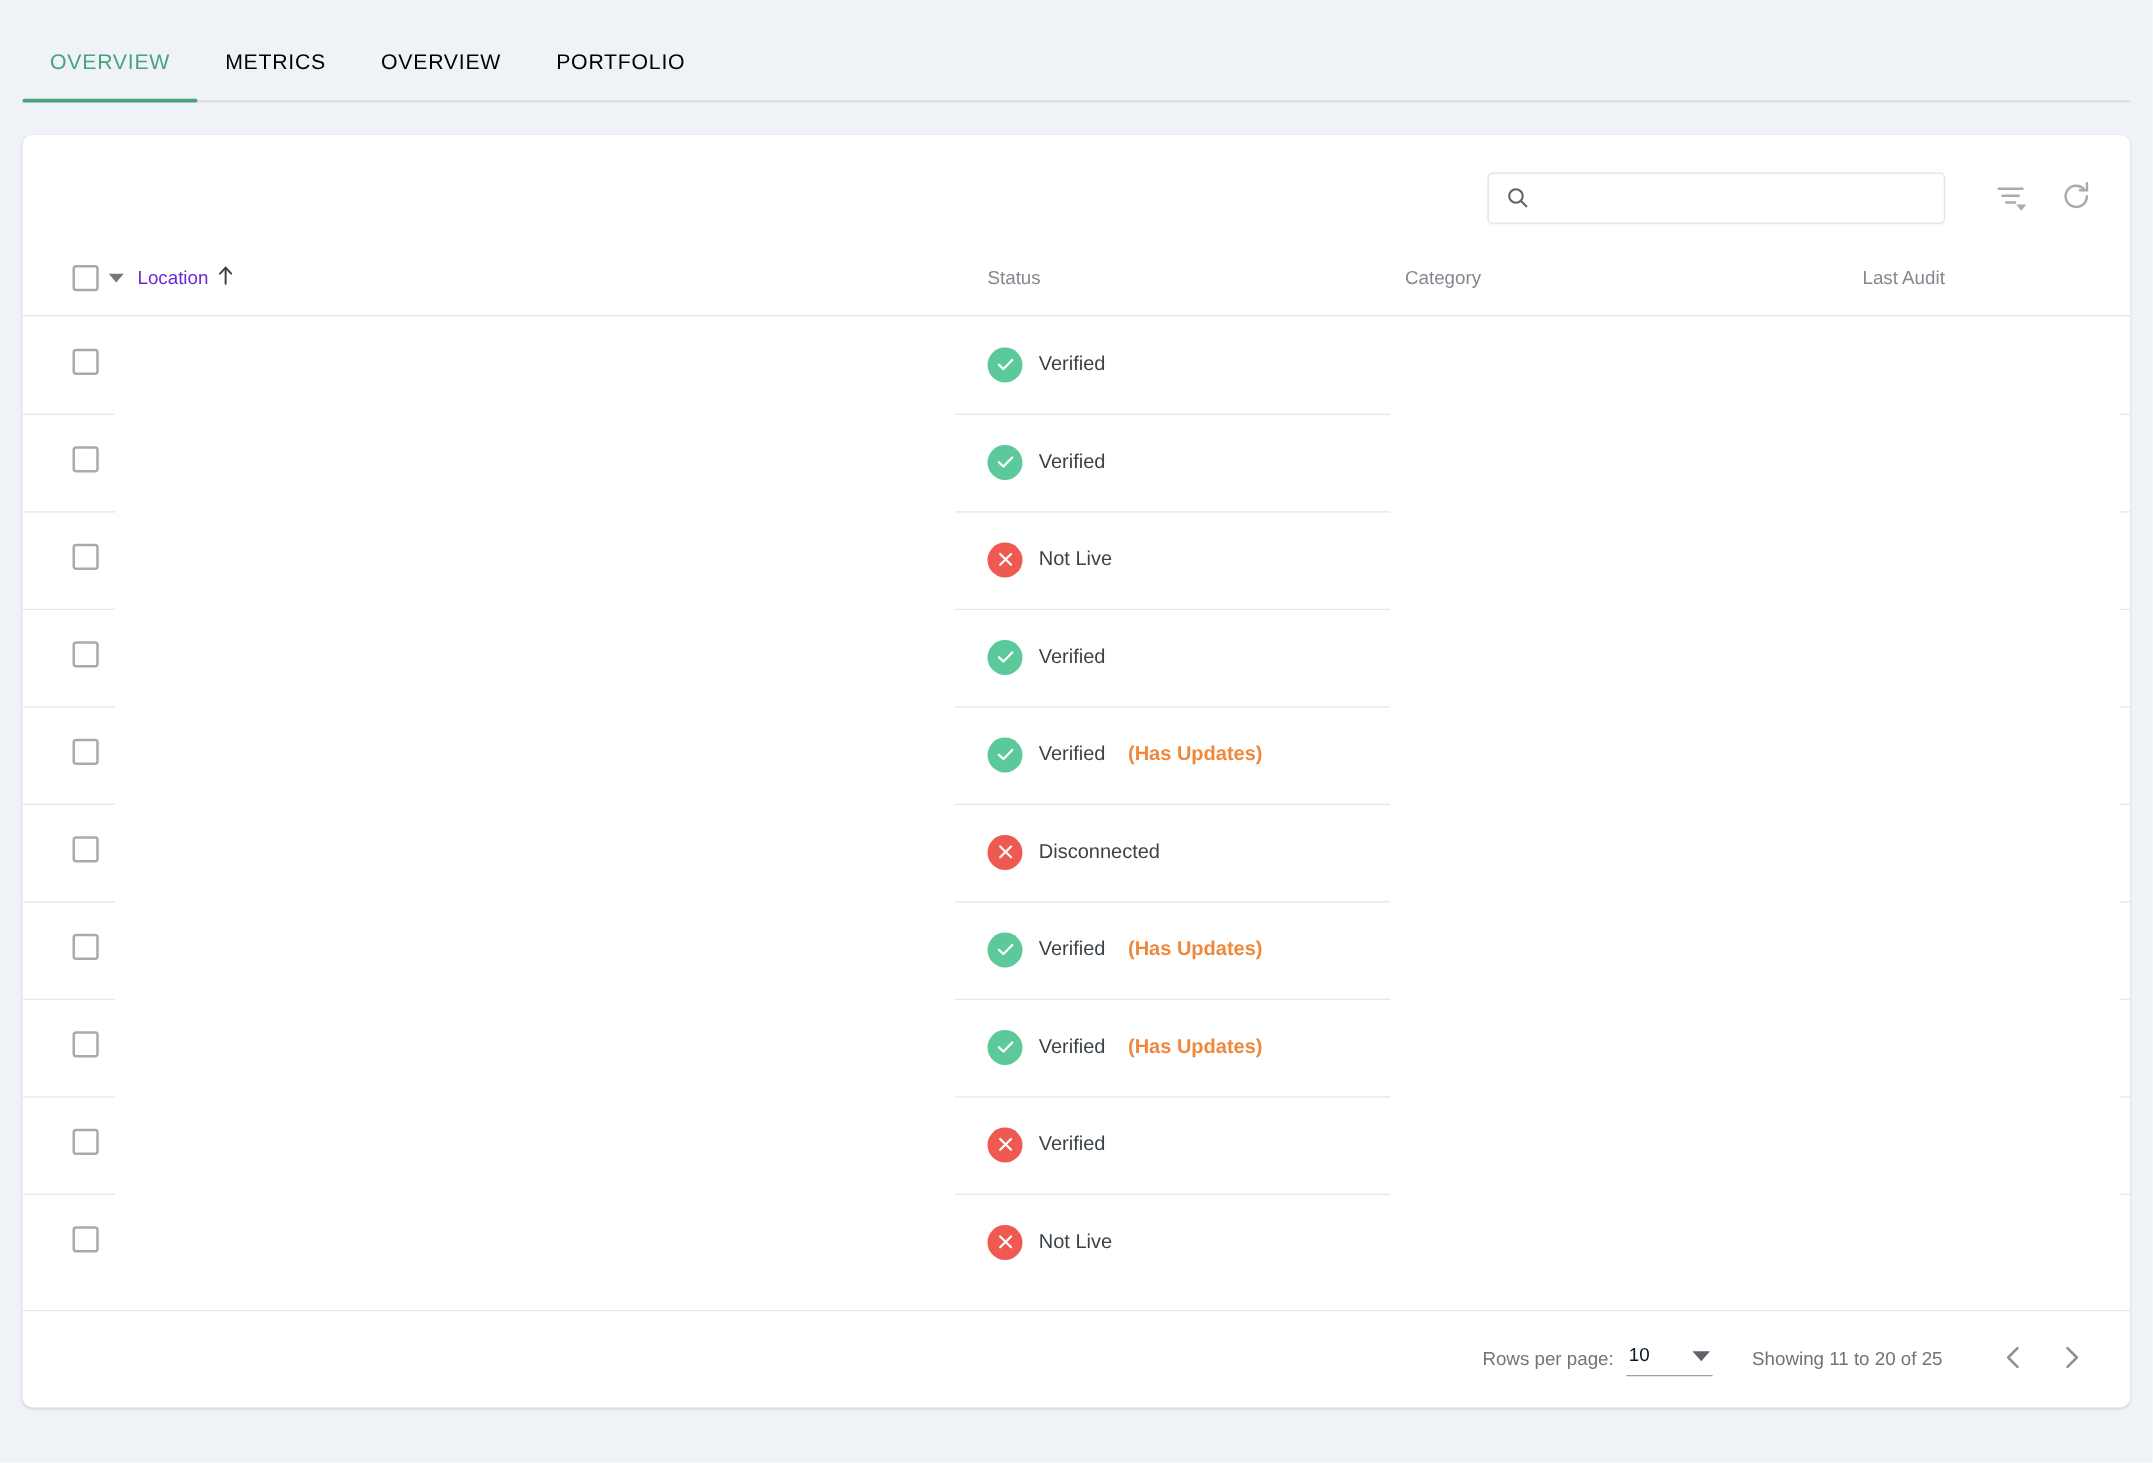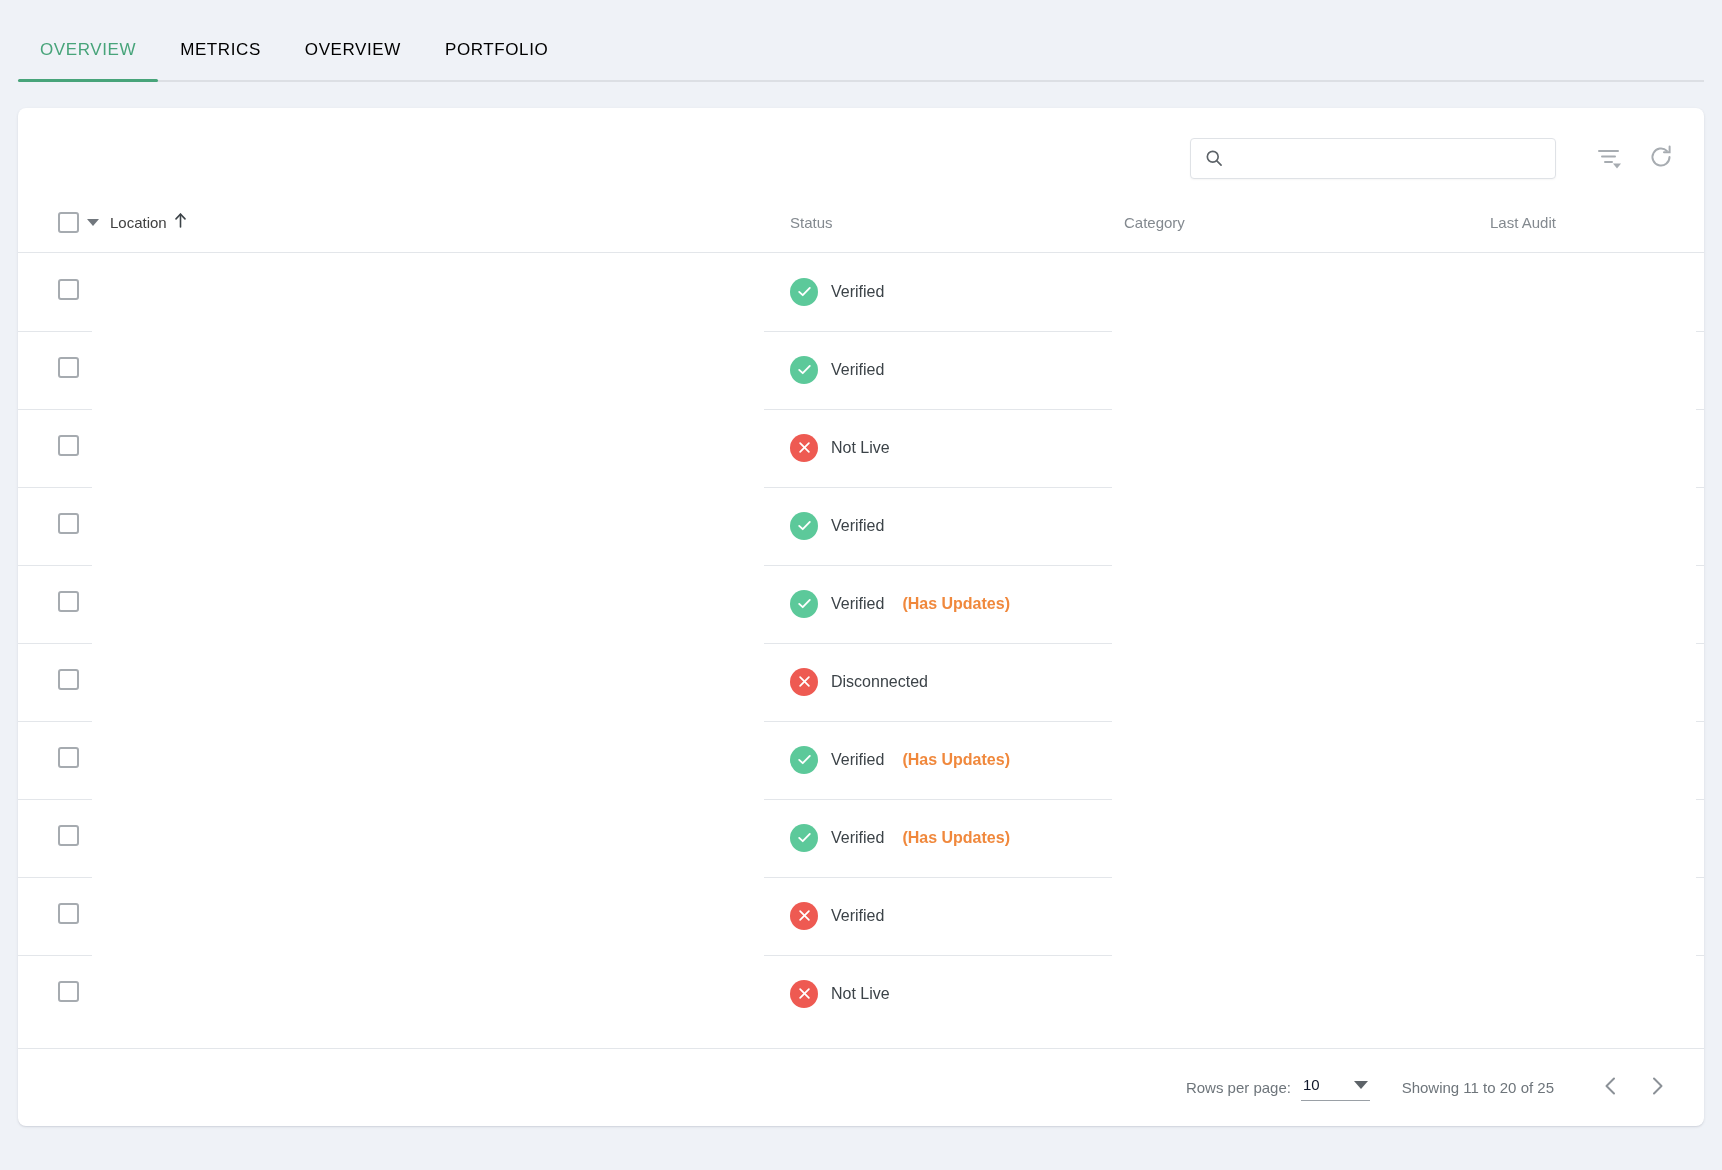--- a/index.html
+++ b/index.html
@@ -146,21 +146,21 @@
 
   .th-inner-check {
     display: flex;
     align-items: center;
     padding-left: 40px;
   }
   .th-location-inner {
     display: inline-flex;
     align-items: center;
     gap: 6px;
-    color: #404040;
+    color: #6d28d9;
     font-size: 15px;
   }
   .th-audit { text-align: right; padding-right: 30px; }
 
   .header-rule td {
     height: 0;
     padding: 0;
     border-bottom: 1px solid #e3e6ea;
   }
 

